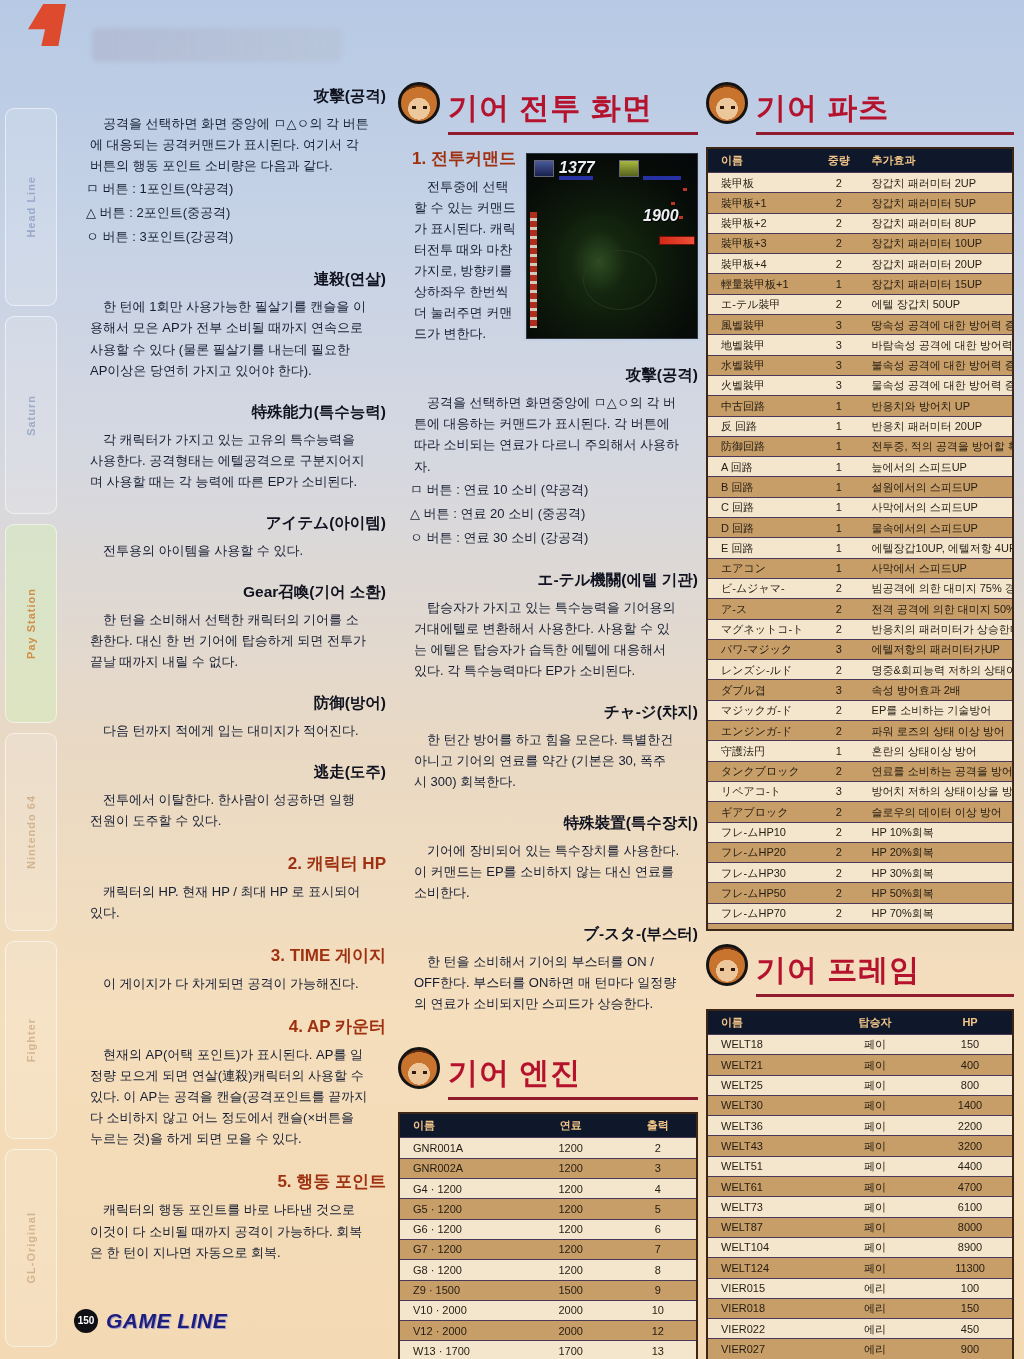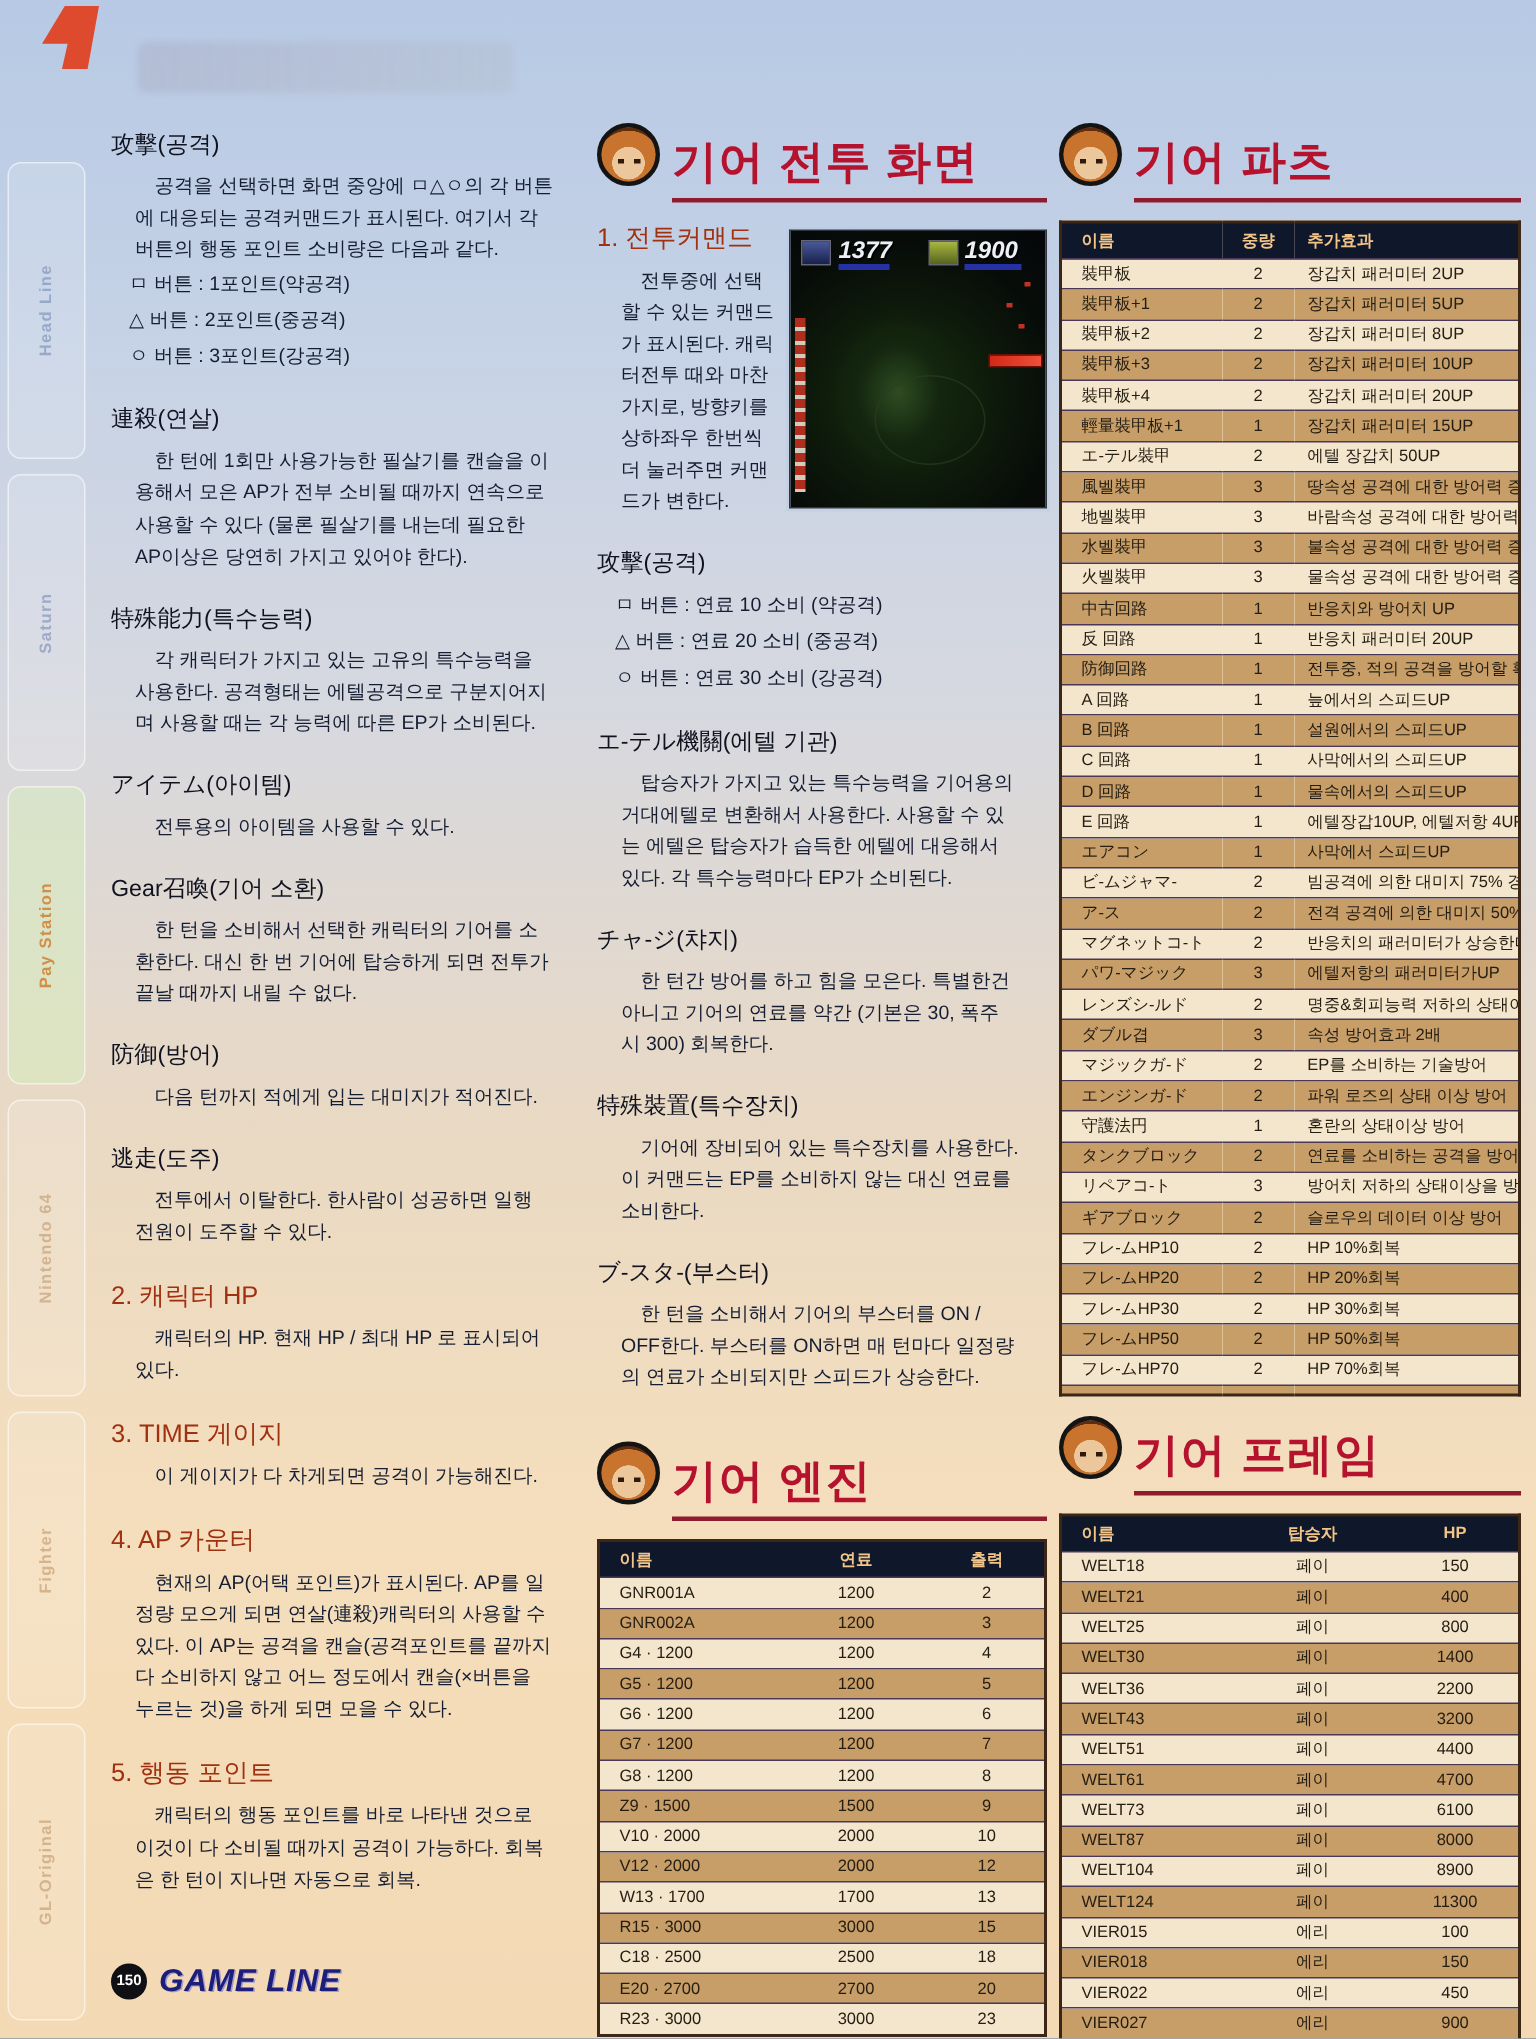--- a/index.html
+++ b/index.html
@@ -21,21 +21,21 @@
   .corner-mark{position:absolute;left:28px;top:4px;width:38px;height:42px;background:#e23c18;
     clip-path:polygon(55% 0,100% 0,80% 100%,35% 100%,45% 60%,0 60%,40% 0);opacity:.9;}
   .ghost{position:absolute;left:92px;top:28px;width:250px;height:34px;border-radius:6px;
     background:linear-gradient(90deg,rgba(160,150,170,.25),rgba(170,160,150,.12));filter:blur(2px);}
   
   .col-left{position:absolute;left:74px;top:86px;width:312px;}
   .col-mid{position:absolute;left:398px;top:86px;width:300px;}
   .col-right{position:absolute;left:706px;top:86px;width:308px;}
   
   .section{margin-bottom:21px;}
-  .sec-title{margin:0 0 6px 0;font-size:15.5px;font-weight:normal;color:#10131f;letter-spacing:0;}
+  .sec-title{margin:0 0 6px 0;font-size:15.5px;font-weight:bold;color:#10131f;letter-spacing:0;text-align:right;}
   .section.numbered .sec-title{color:#a03110;font-size:17px;}
   .sec-para{margin:2px 16px;font-size:13px;line-height:1.62;text-indent:1em;color:#151d32;}
   .bullet{margin:2px 0 2px 12px;font-size:13px;line-height:1.7;color:#151d32;}
   
   .feat-head{position:relative;margin-bottom:12px;padding-left:50px;min-height:44px;}
   .avatar{position:absolute;left:0;top:-4px;width:42px;height:42px;border-radius:50%;
     background:radial-gradient(circle at 50% 66%,#ecc79c 0 36%,#c9742e 37% 72%,#5f2c0e 73% 100%);
     border:3px solid #141414;box-sizing:border-box;}
   .avatar .eyes{position:absolute;left:11px;top:21px;width:15px;height:3px;
     background:linear-gradient(90deg,#30180a 0 4px,transparent 4px 11px,#30180a 11px 15px);}
@@ -56,21 +56,21 @@
   .parts th.c2{padding-left:9px;} .engine th.c1,.engine th.c2,.frame th.c1,.frame th.c2,.parts th.c1{text-align:center;}
   
   .shot{float:right;width:170px;height:184px;margin:6px 0 8px 10px;position:relative;
     background:radial-gradient(circle at 45% 60%,#10200c 0 30%,#070c08 70%,#05070a 100%);
     border:1px solid #30343c;box-shadow:0 0 0 2px rgba(180,200,230,.35);}
   .shot .portrait{position:absolute;top:6px;width:18px;height:15px;border:1px solid #667;}
   .shot .p-left{left:7px;background:linear-gradient(#4a5a9a,#18224e);}
   .shot .p-right{left:92px;background:linear-gradient(#aab840,#57641e);}
   .shot .num{position:absolute;top:5px;font-size:16px;font-weight:bold;font-style:italic;color:#eef0f6;
     text-shadow:1px 1px 0 #000;}
-  .shot .n-left{left:32px;} .shot .n-right{left:116px;}
+  .shot .n-left{left:32px;} .shot .n-right{left:116px;margin-top:48px;}
   .shot .nametag{position:absolute;height:4px;background:#2b38c0;opacity:.85;}
   .shot .t-left{left:32px;top:22px;width:34px;} .shot .t-right{left:116px;top:22px;width:38px;}
   .shot .gauge{position:absolute;left:3px;top:58px;width:7px;height:116px;
     background:repeating-linear-gradient(180deg,#c23020 0 6px,#e9e0cf 6px 9px);opacity:.9;}
   .shot .blob{position:absolute;left:28px;top:56px;width:88px;height:104px;border-radius:50%;
     background:radial-gradient(closest-side,#2e4c22,#14260f 62%,rgba(0,0,0,0));}
   .shot .ring{position:absolute;left:56px;top:96px;width:72px;height:58px;border:1px solid #2c3c22;
     border-radius:50%;opacity:.7;}
   .shot .hpbar{position:absolute;right:2px;top:82px;width:34px;height:7px;border:1px solid #6e100a;
     background:linear-gradient(90deg,#d22818,#ee5038);}
@@ -194,20 +194,21 @@
         <div class="dot" style="right:22px;top:48px;"></div>
         <div class="dot" style="right:14px;top:62px;"></div>
       </div>
       <div>
           <div class="section numbered">
             <h3 class="sec-title">1. 전투커맨드</h3>
             <p class="sec-para">전투중에 선택할 수 있는 커맨드가 표시된다. 캐릭터전투 때와 마찬가지로, 방향키를 상하좌우 한번씩 더 눌러주면 커맨드가 변한다.</p>
           </div>
           <div class="section">
             <h3 class="sec-title">攻擊(공격)</h3>
+            <p class="sec-para">공격을 선택하면 화면중앙에 ㅁ△ㅇ의 각 버튼에 대응하는 커맨드가 표시된다. 각 버튼에 따라 소비되는 연료가 다르니 주의해서 사용하자.</p>
             <div class="bullet">ㅁ 버튼 : 연료 10 소비 (약공격)</div>
             <div class="bullet">△ 버튼 : 연료 20 소비 (중공격)</div>
             <div class="bullet">ㅇ 버튼 : 연료 30 소비 (강공격)</div>
           </div>
           <div class="section">
             <h3 class="sec-title">エ-テル機關(에텔 기관)</h3>
             <p class="sec-para">탑승자가 가지고 있는 특수능력을 기어용의 거대에텔로 변환해서 사용한다. 사용할 수 있는 에텔은 탑승자가 습득한 에텔에 대응해서 있다. 각 특수능력마다 EP가 소비된다.</p>
           </div>
           <div class="section">
             <h3 class="sec-title">チャ-ジ(챠지)</h3>

